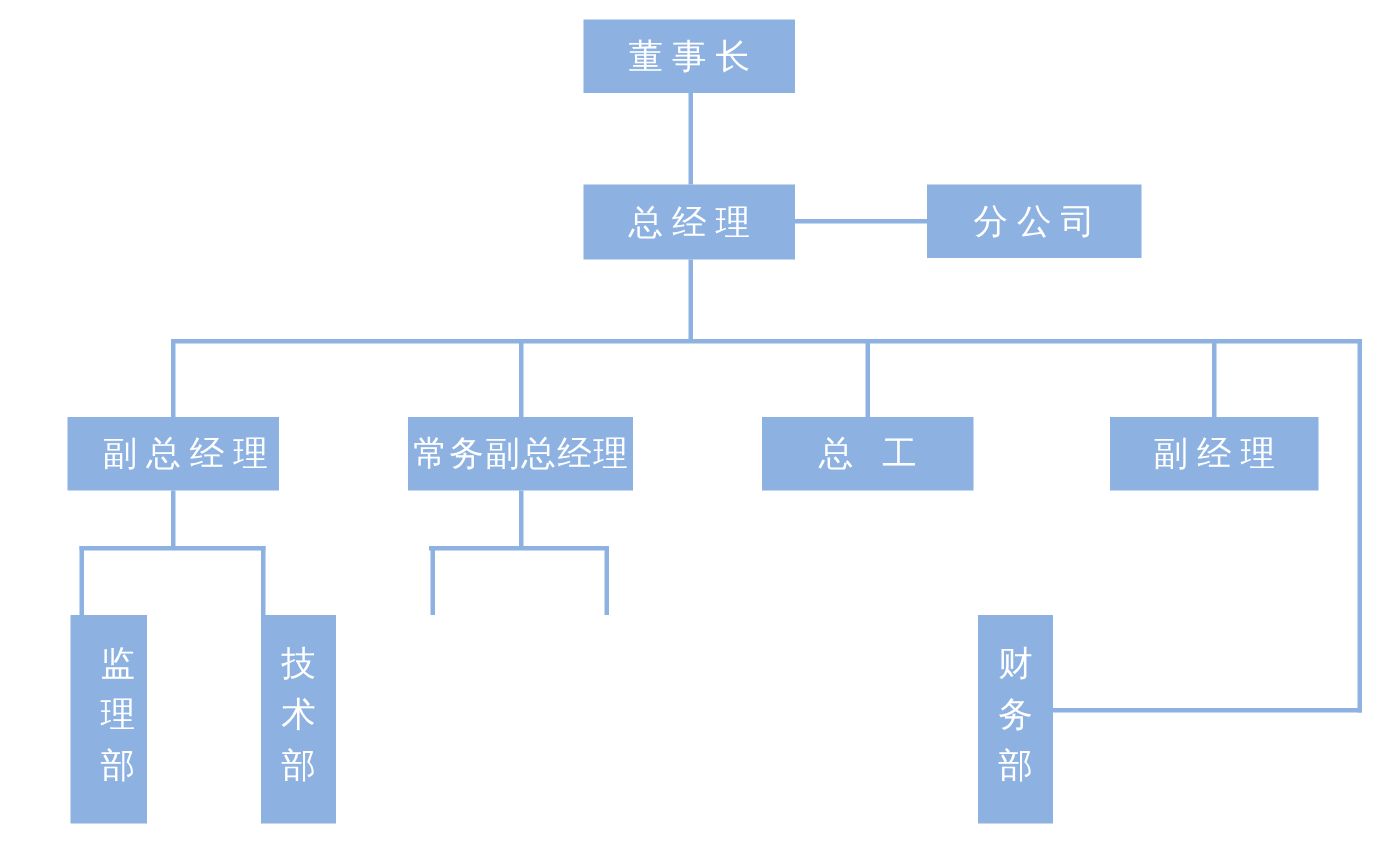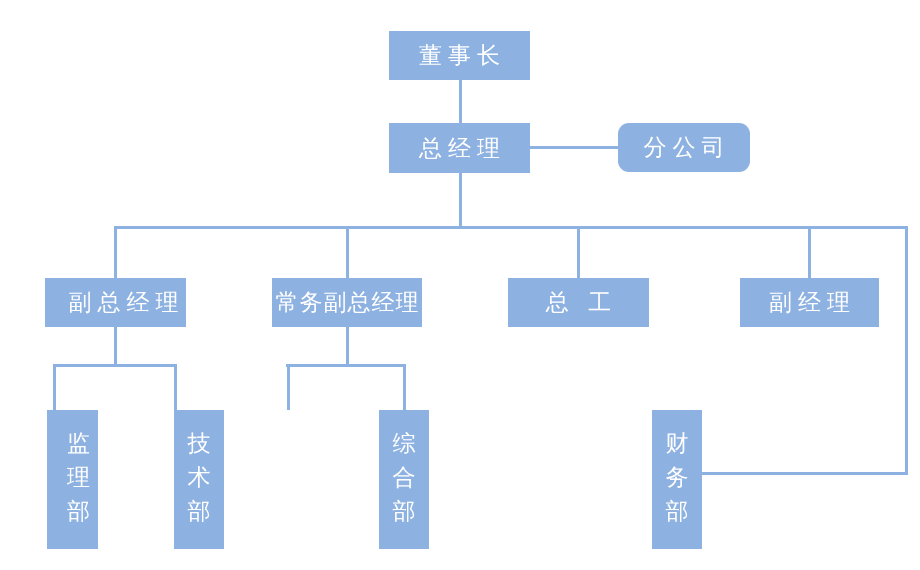--- a/index.html
+++ b/index.html
@@ -38,23 +38,23 @@
     text-align:center;
     word-break:break-all;
     box-sizing:border-box;
     padding:16px 13px 0 13px;
   }
   .line{
     position:absolute;
     background:var(--connector);
   }
   
-  .n-chairman{left:389px;top:13px;width:141px;height:49px;margin-top:18px;}
+  .n-chairman{left:389px;top:13px;width:141px;height:49px;}
   .n-gm{left:389px;top:123px;width:141px;height:50px;}
-  .n-branch{left:618px;top:123px;width:132px;height:49px;border-radius:11px;}
+  .n-branch{left:618px;top:123px;width:143px;height:49px;}
   .n-dgm{left:45px;top:278px;width:141px;height:49px;padding-left:16px;}
   .n-edgm{left:272px;top:278px;width:150px;height:49px;letter-spacing:1px;text-indent:1px;}
   .n-ce{left:508px;top:278px;width:141px;height:49px;}
   .n-dm{left:740px;top:278px;width:139px;height:49px;}
   
   .n-jlb{left:47px;top:410px;width:51px;height:139px;padding-left:20px;}
   .n-jsb{left:150px;top:410px;width:50px;height:139px;margin-left:24px;}
   .n-jyb{left:263px;top:410px;width:50px;height:139px;}
   .n-zhb{left:379px;top:410px;width:50px;height:139px;}
   .n-cwb{left:652px;top:410px;width:50px;height:139px;}
@@ -107,16 +107,15 @@
   <div class="node n-gm">总经理</div>
   <div class="node n-branch">分公司</div>
 
   <div class="node n-dgm">副总经理</div>
   <div class="node n-edgm">常务副总经理</div>
   <div class="node n-ce">总 工</div>
   <div class="node n-dm">副经理</div>
 
   <div class="vnode n-jlb">监理部</div>
   <div class="vnode n-jsb">技术部</div>
-  <div class="vnode n-zhb">综合部</div>
   <div class="vnode n-cwb">财务部</div>
 
 </div>
 
 </body></html>

